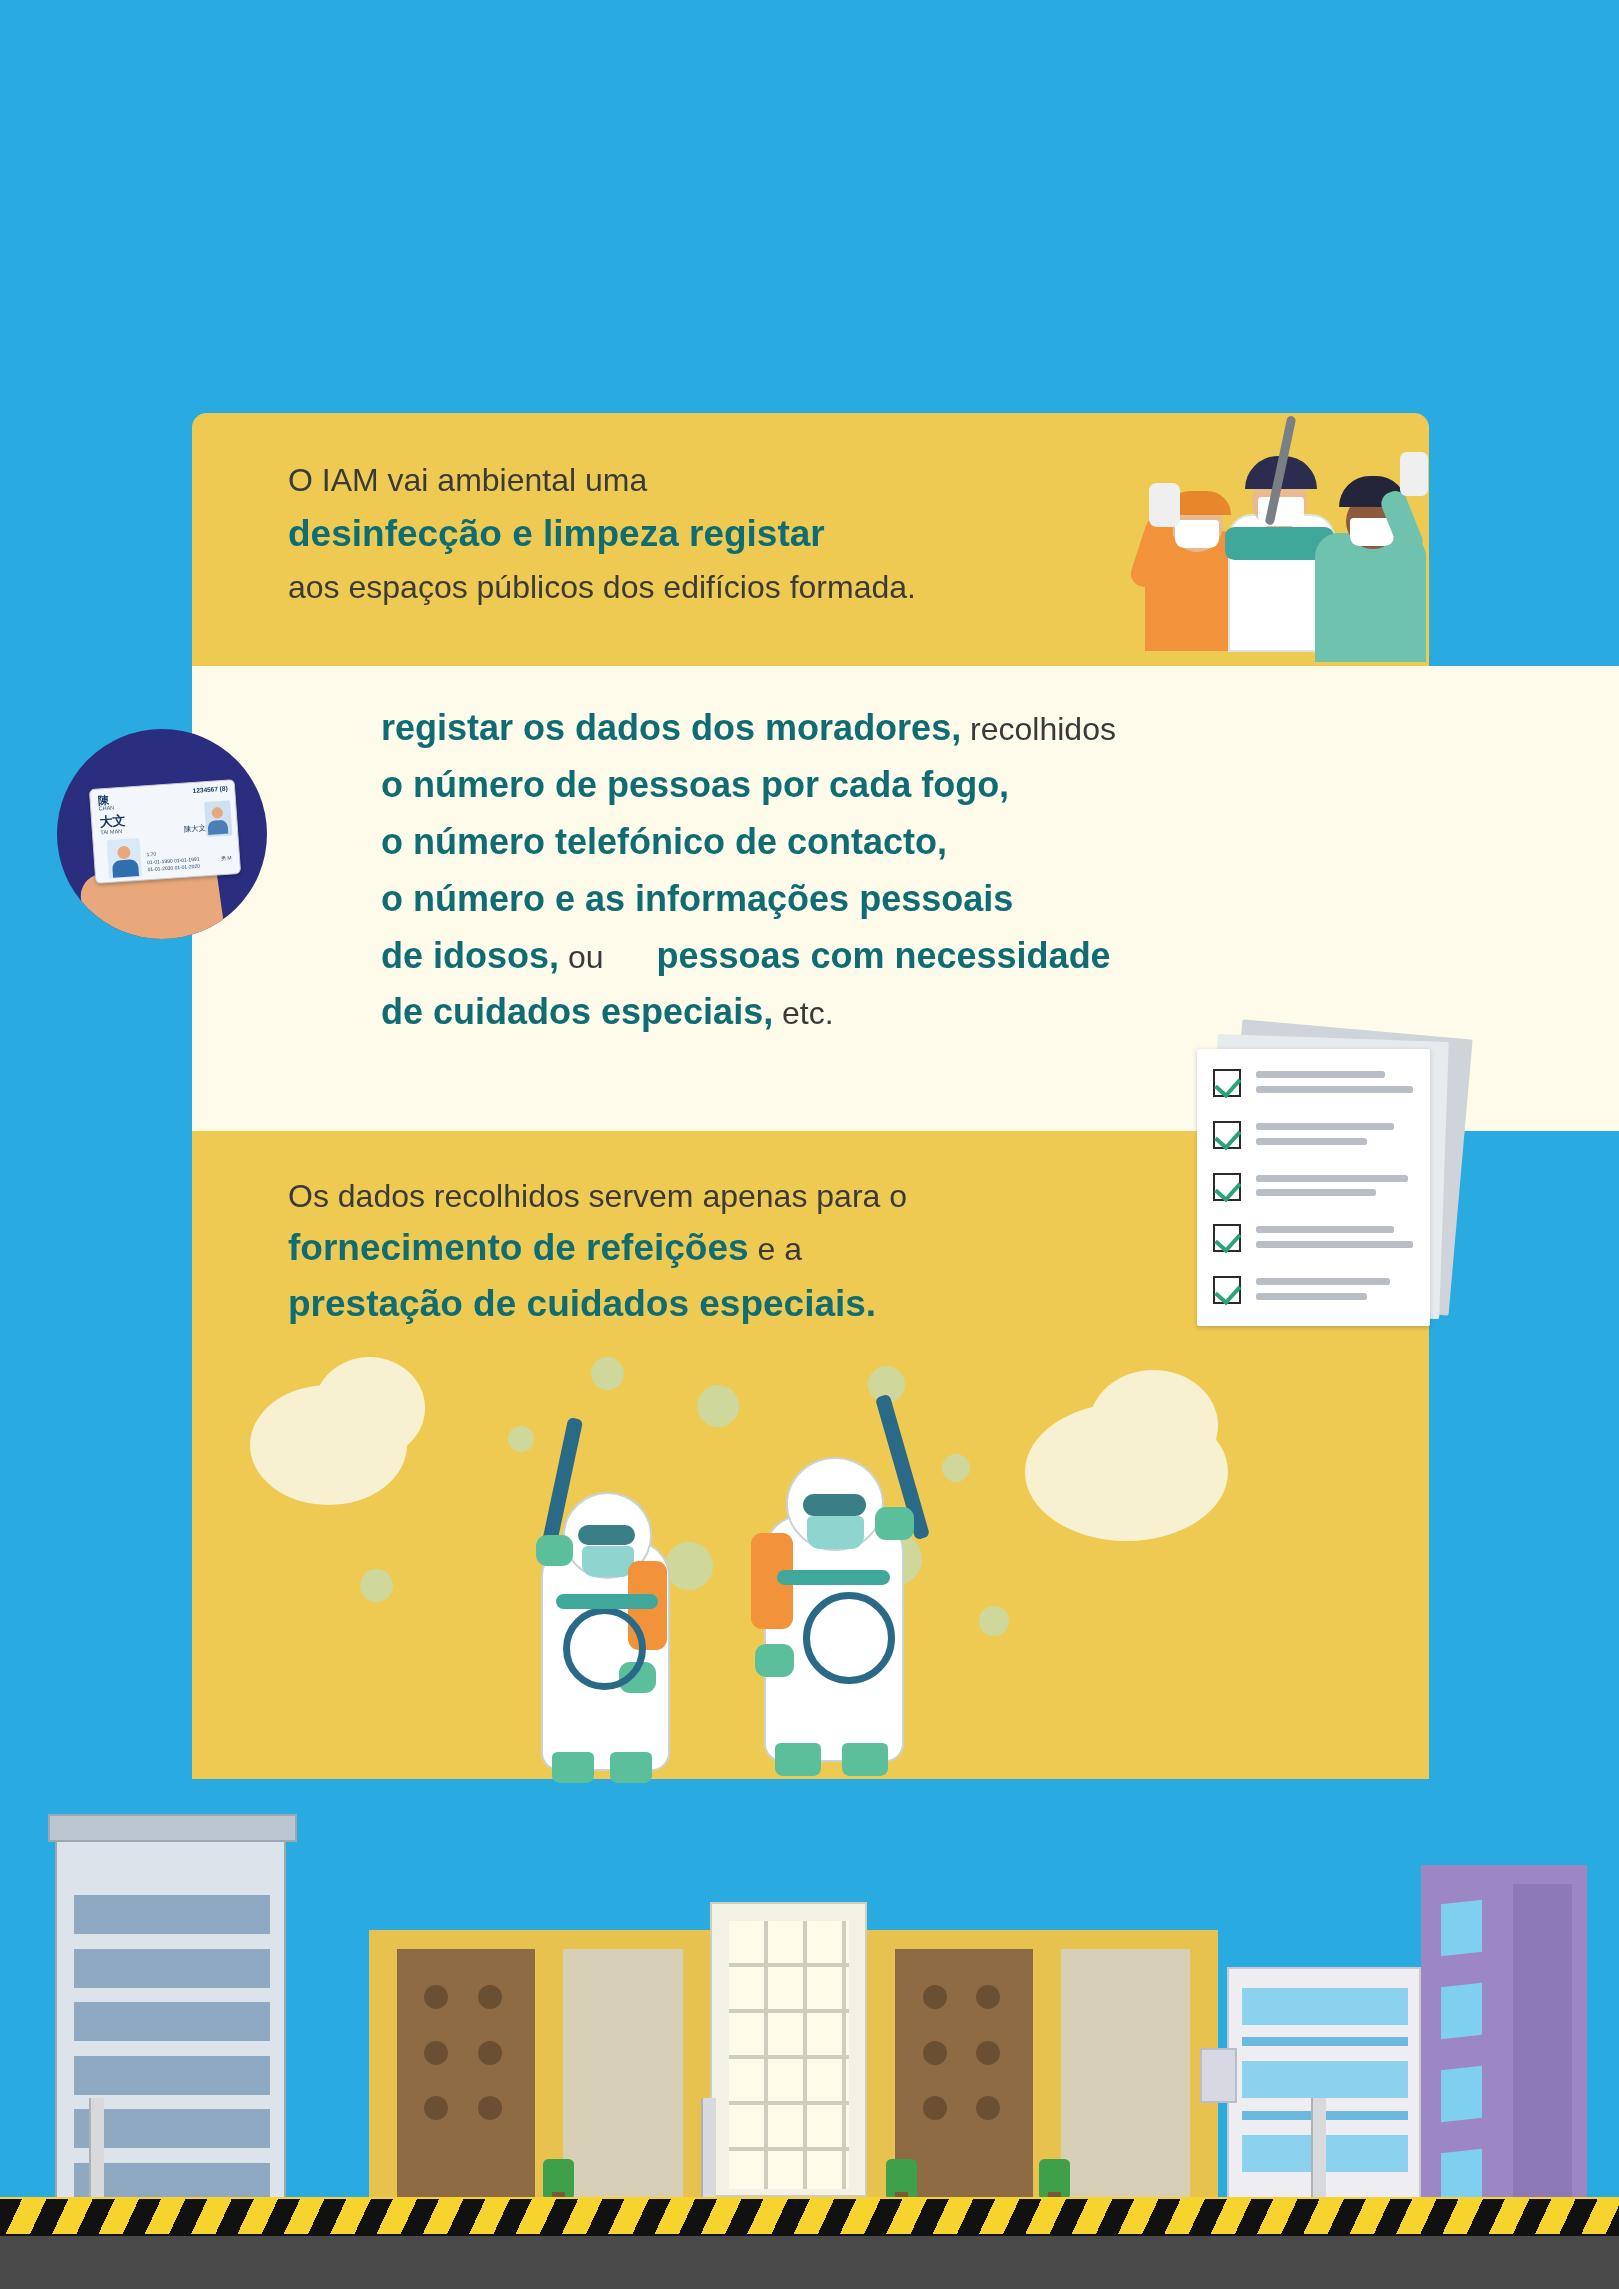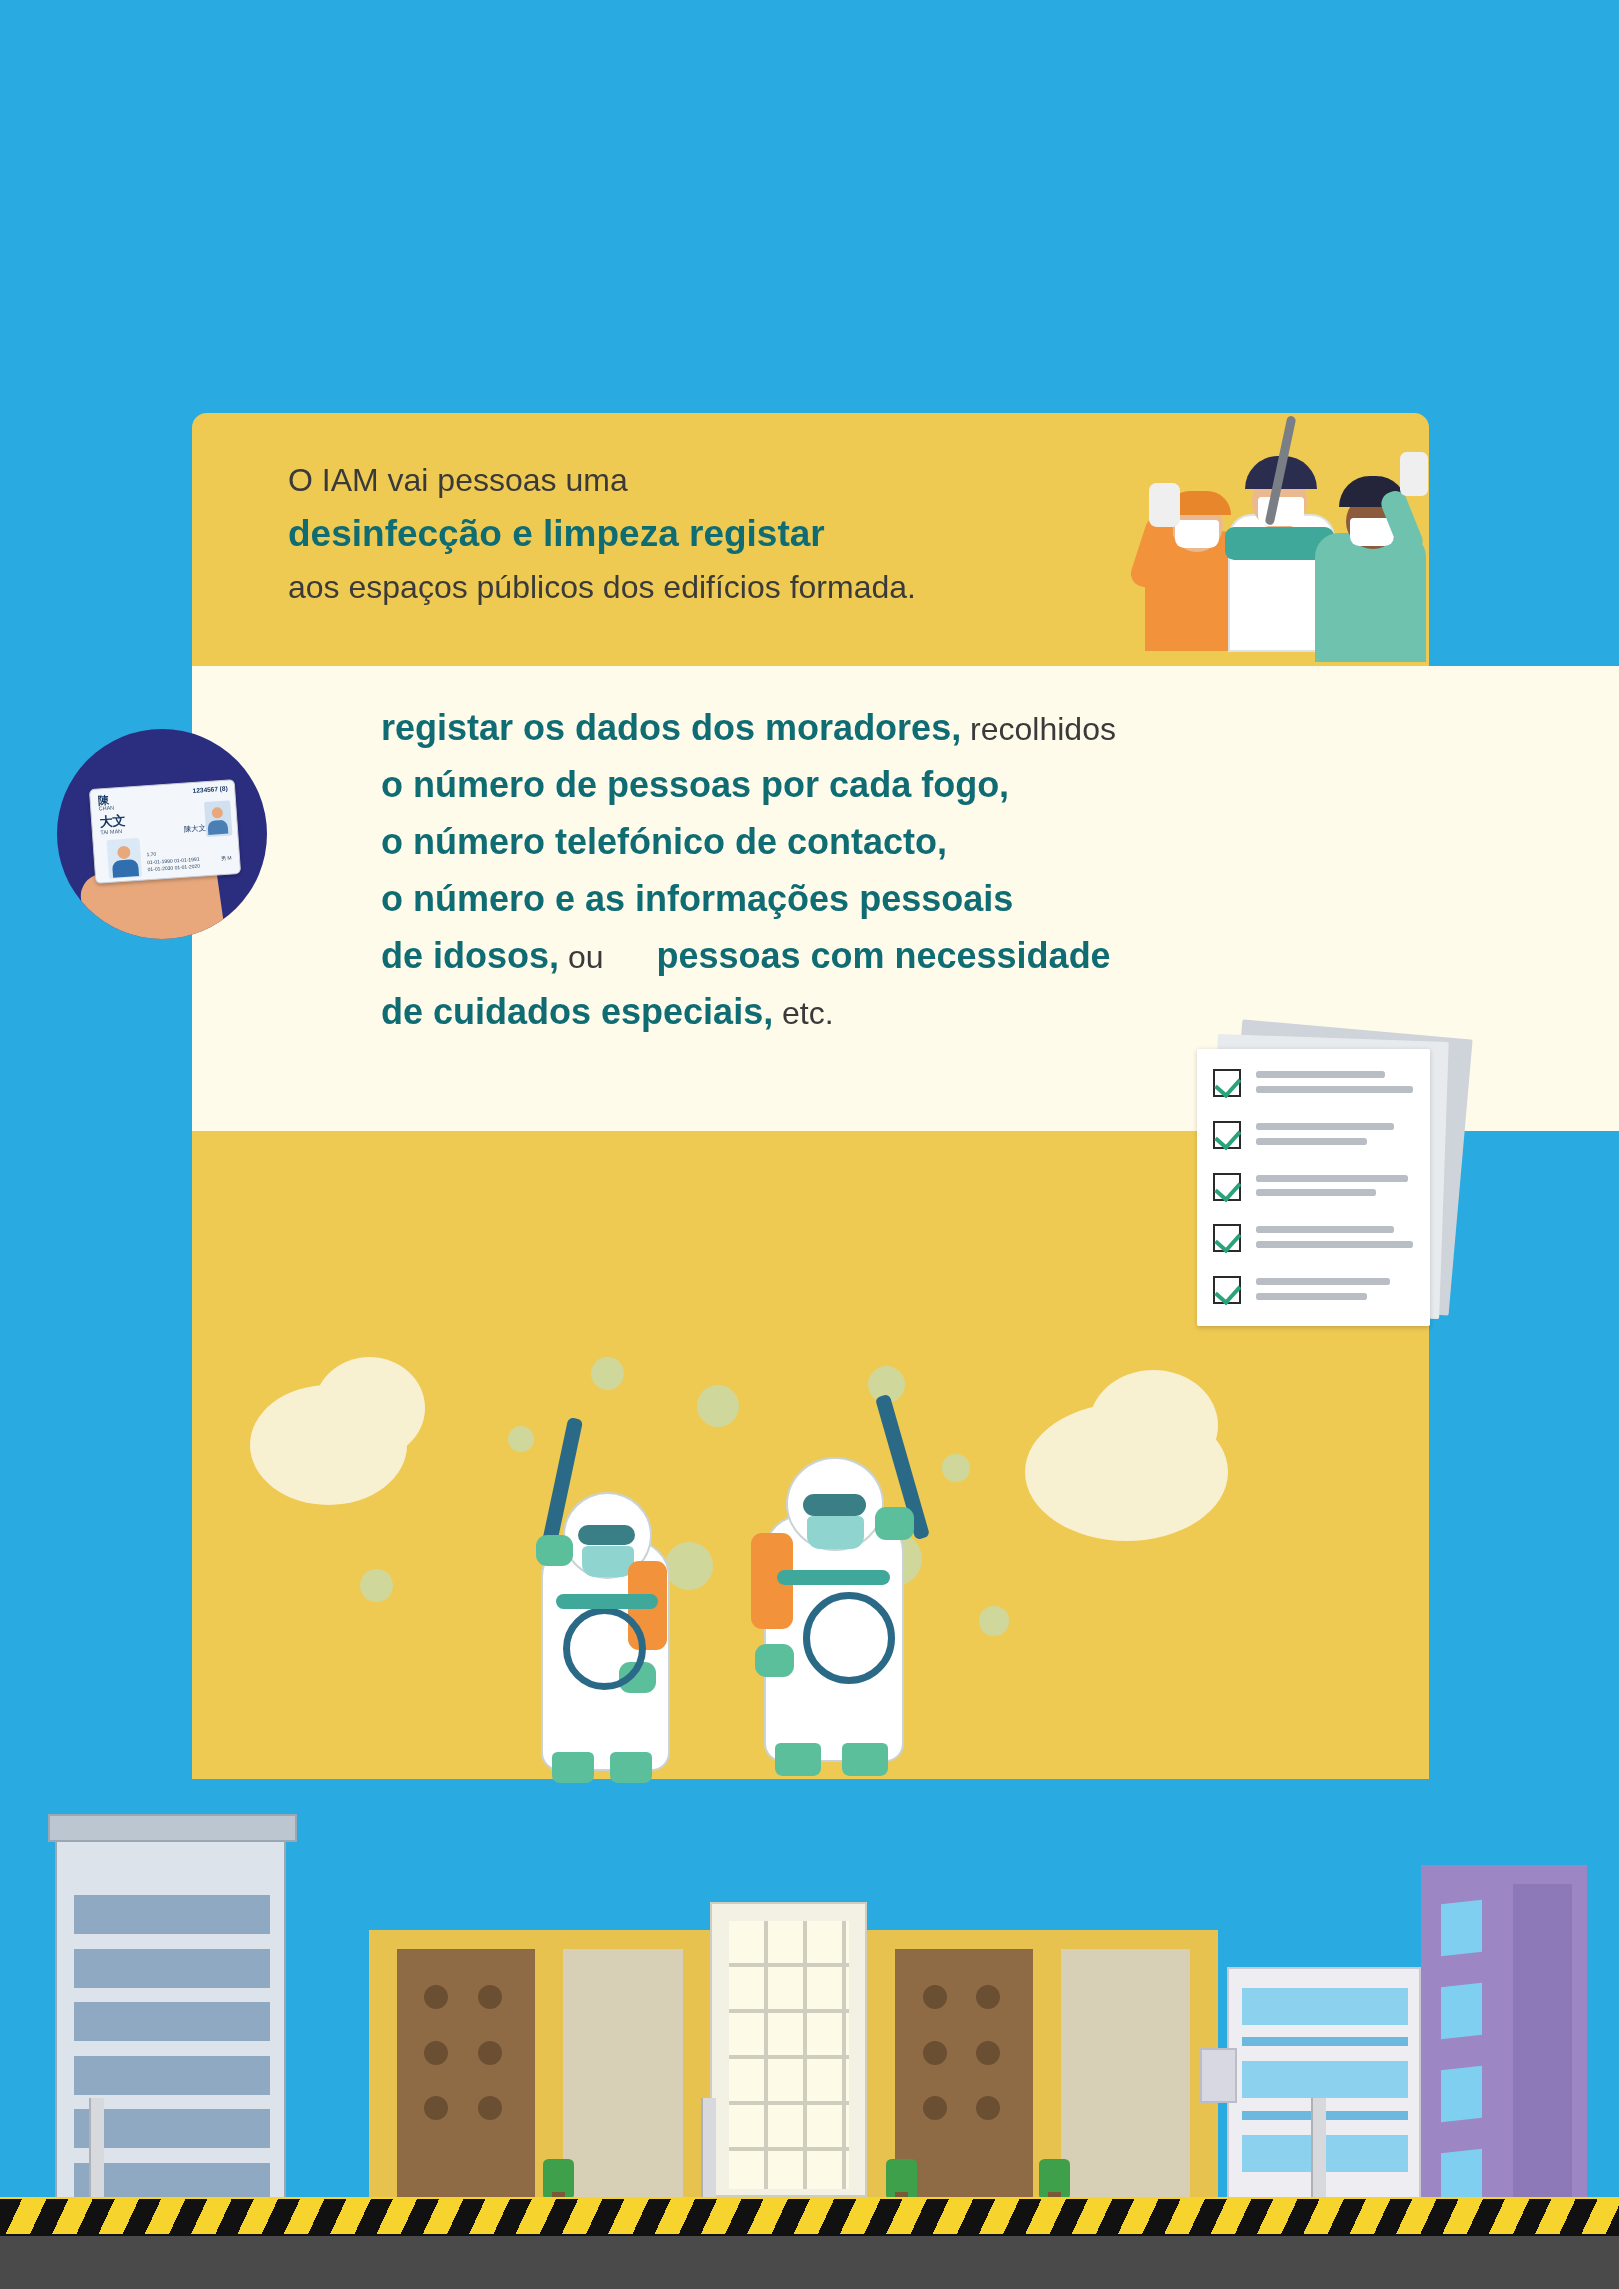--- a/index.html
+++ b/index.html
@@ -282,21 +282,21 @@
       <div class="p-body" style="left:3.7px; top:85px; width:111px; height:129px; background:#6FC2AE;"></div>
       <div class="p-head" style="left:35px; top:46px; width:54px; height:55px; background:#8C5A3C;"></div>
       <div style="position:absolute; left:28px; top:28px; width:68px; height:31px; background:#24243A; border-radius:33px 33px 0 0;"></div>
       <div class="mask" style="left:39px; top:70px; width:44px; height:28px;"></div>
       <div style="position:absolute; left:78px; top:42px; width:26px; height:65px; background:#6FC2AE; border-radius:12px; transform:rotate(-22deg);"></div>
       <div style="position:absolute; left:89px; top:3.7px; width:28px; height:44px; background:#EFEFEF; border-radius:6.5px;"></div>
     </div>
   </div>
 
   <div class="block1">
-    <span>O IAM vai pessoas uma</span>
+    <span>O IAM vai ambiental uma</span>
     <span class="strong">desinfecção e limpeza registar</span>
     <span>aos espaços públicos dos edifícios formada.</span>
   </div>
 
   <div class="idcard-circle">
     <div class="hand">
         <div class="thumb"></div>
       </div>
     <div class="id-card">
       <div class="cn-big">陳</div>
@@ -324,20 +324,25 @@
 
   <div class="block2">
     <div class="ln"><b>registar os dados dos moradores,</b><span> recolhidos</span></div>
     <div class="ln"><b>o número de pessoas por cada fogo,</b></div>
     <div class="ln"><b>o número telefónico de contacto,</b></div>
     <div class="ln"><b>o número e as informações pessoais</b></div>
     <div class="ln"><b>de idosos,</b><span> ou </span><b>pessoas com necessidade</b></div>
     <div class="ln"><b>de cuidados especiais,</b><span> etc.</span></div>
   </div>
 
+  <div class="block3">
+    <div>Os dados recolhidos servem apenas para o</div>
+    <div><b>fornecimento de refeições</b><span> e a</span></div>
+    <div><b>prestação de cuidados especiais.</b></div>
+  </div>
 
   <div class="papers">
     <div class="paper-back2"></div>
     <div class="paper-back1"></div>
     <div class="paper-front">
       <div class="chk" style="top:20px;"></div>
       <div class="pline" style="top:22px; width:129px;"></div>
       <div class="pline" style="top:37px; width:157px;"></div>
       <div class="chk" style="top:72px;"></div>
       <div class="pline" style="top:74px; width:138px;"></div>

